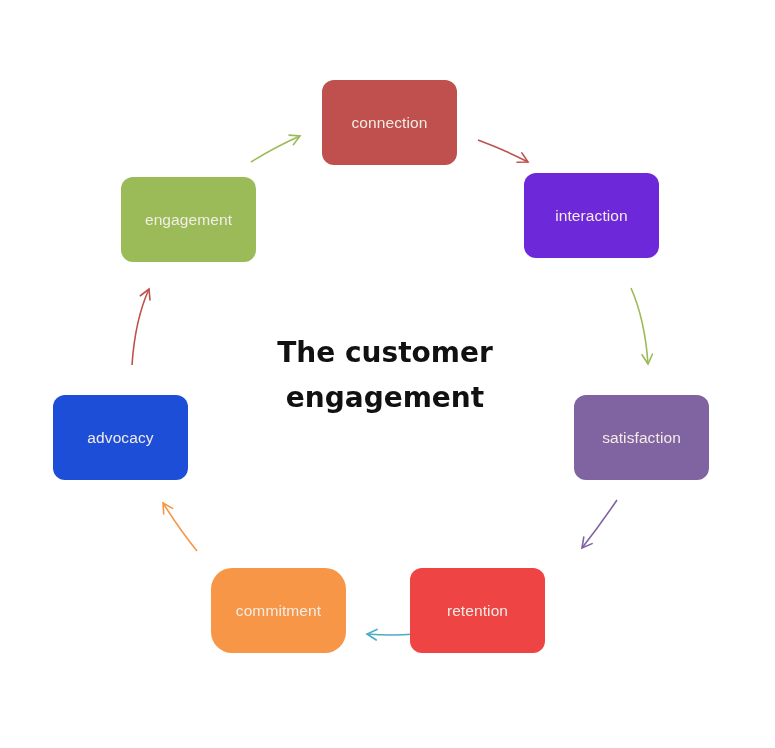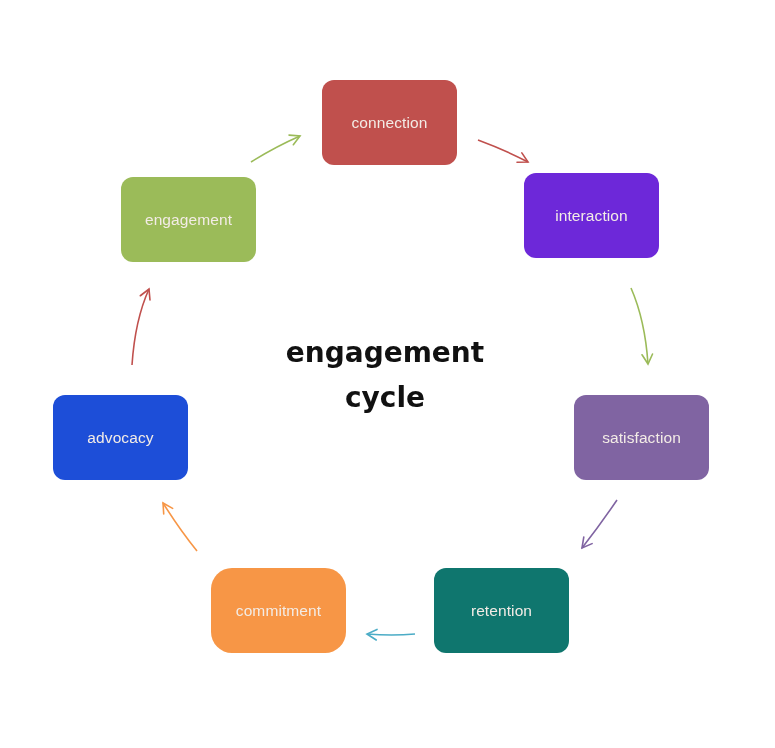--- a/index.html
+++ b/index.html
@@ -31,34 +31,34 @@
       <path d="M642.0246785226223,354.76444190955476 L648,364 L652.5429741890869,353.9819470196405" fill="none" stroke="#9bbb59" stroke-width="1.6" stroke-linecap="round"></path>
       <path d="M583.7699302442885,537.1433270782272 L582,548 L592.0918726474362,543.6234595320127" fill="none" stroke="#8064a2" stroke-width="1.6" stroke-linecap="round"></path>
       <path d="M377.01443705060603,629.4490604750833 L367,634 L376.2403069942466,639.9679750880912" fill="none" stroke="#4bacc6" stroke-width="1.6" stroke-linecap="round"></path>
       <path d="M172.62324469969107,508.3285233836278 L163,503 L163.71566348198326,513.9766946655428" fill="none" stroke="#f79646" stroke-width="1.6" stroke-linecap="round"></path>
       <path d="M149.98119972587693,299.95615110784524 L149,289 L140.3108612119858,295.7452848066355" fill="none" stroke="#c0504d" stroke-width="1.6" stroke-linecap="round"></path>
       <path d="M293.3359598442773,144.75160378461658 L300,136 L289.0351830821753,135.12091527223734" fill="none" stroke="#9bbb59" stroke-width="1.6" stroke-linecap="round"></path>
     </g>
 </svg>
 
 <div class="title">
+  <span>The customer</span>
   <span>engagement</span>
-  <span>cycle</span>
 </div>
 
 <div class="node" id="node-0" style="left: 322px; top: 80px; background: rgb(192, 80, 77);">
     <span>connection</span>
   </div>
 <div class="node" id="node-1" style="left: 524px; top: 165px; background: #6d28d9; margin-top: 8px;">
     <span>interaction</span>
   </div>
 <div class="node" id="node-2" style="left: 574px; top: 395px; background: rgb(128, 100, 162);">
     <span>satisfaction</span>
   </div>
-<div class="node" id="node-3" style="left: 434px; top: 568px; background: #0f766e; text-align: right;">
+<div class="node" id="node-3" style="left: 410px; top: 568px; background: #ef4444; text-align: right;">
     <span>retention</span>
   </div>
 <div class="node" id="node-4" style="left: 211px; top: 568px; background: rgb(247, 150, 70); border-radius: 21px;">
     <span>commitment</span>
   </div>
 <div class="node" id="node-5" style="left: 53px; top: 395px; background: #1d4ed8;">
     <span>advocacy</span>
   </div>
 <div class="node" id="node-6" style="left: 121px; top: 177px; background: rgb(155, 187, 89);">
     <span>engagement</span>

